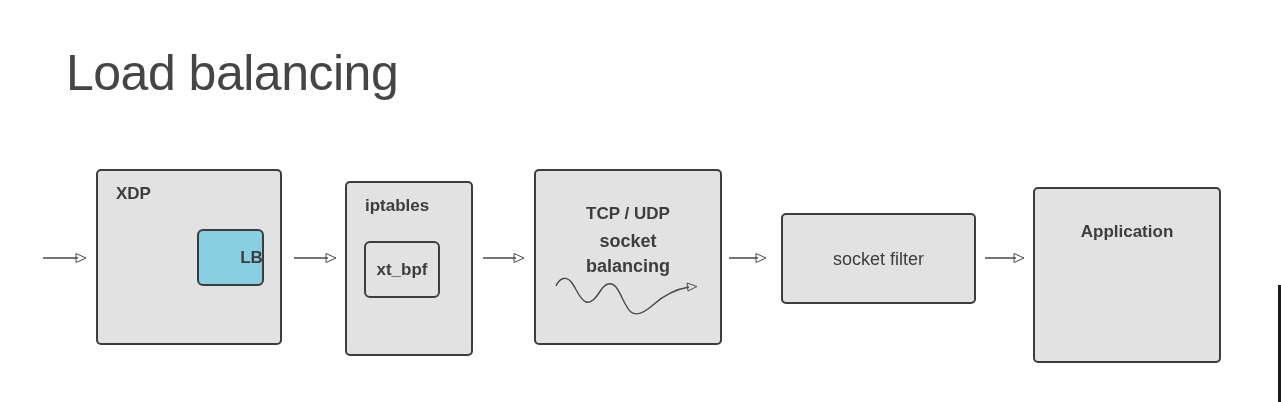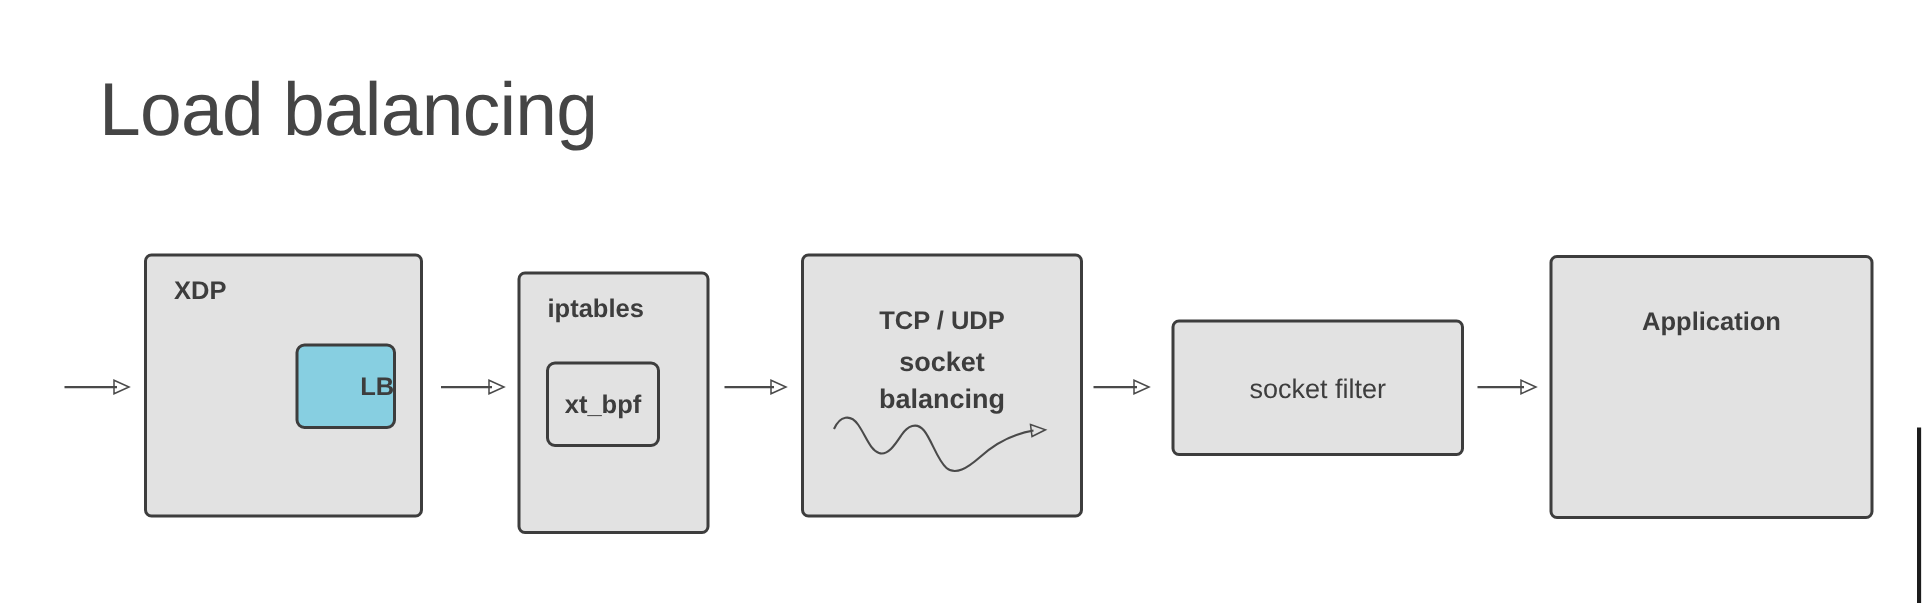--- a/index.html
+++ b/index.html
@@ -86,21 +86,21 @@
     justify-content: center;
   }
   .socketfilter-line {
     font-size: 18px;
     font-weight: normal;
     line-height: 28px;
     text-align: center;
     white-space: nowrap;
   }
 
-  #node-application { left: 1033px; top: 170px; width: 216px; height: 176px; }
+  #node-application { left: 1033px; top: 187px; width: 188px; height: 176px; }
 
   .arrow-layer {
     position: absolute;
     left: 0; top: 0;
     width: 1281px;
     height: 402px;
     pointer-events: none;
   }
   .arrow-layer path, .arrow-layer line { stroke: var(--arrow); fill: none; }
   .arrow-head { fill: var(--arrow); stroke: none; }

